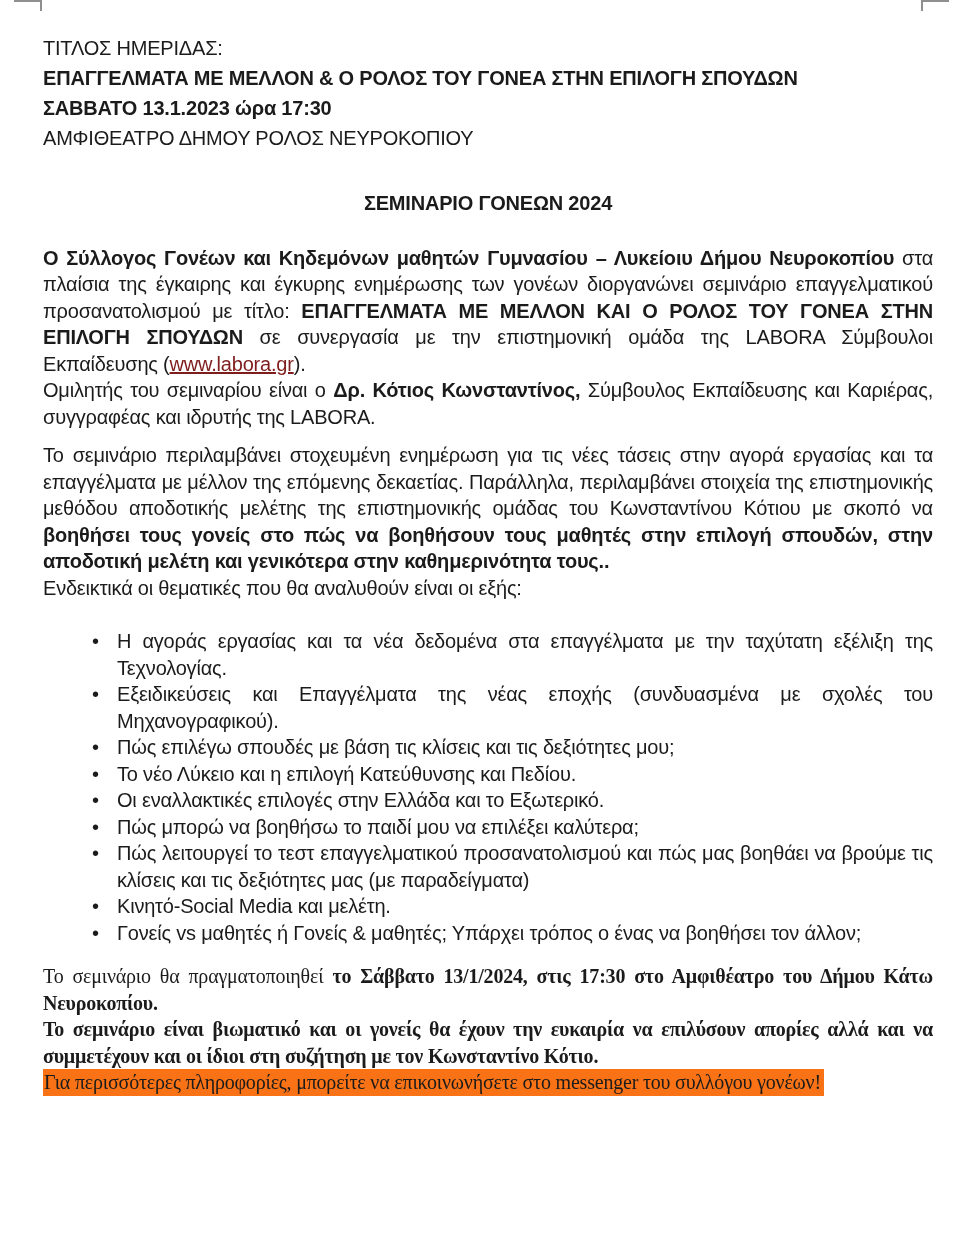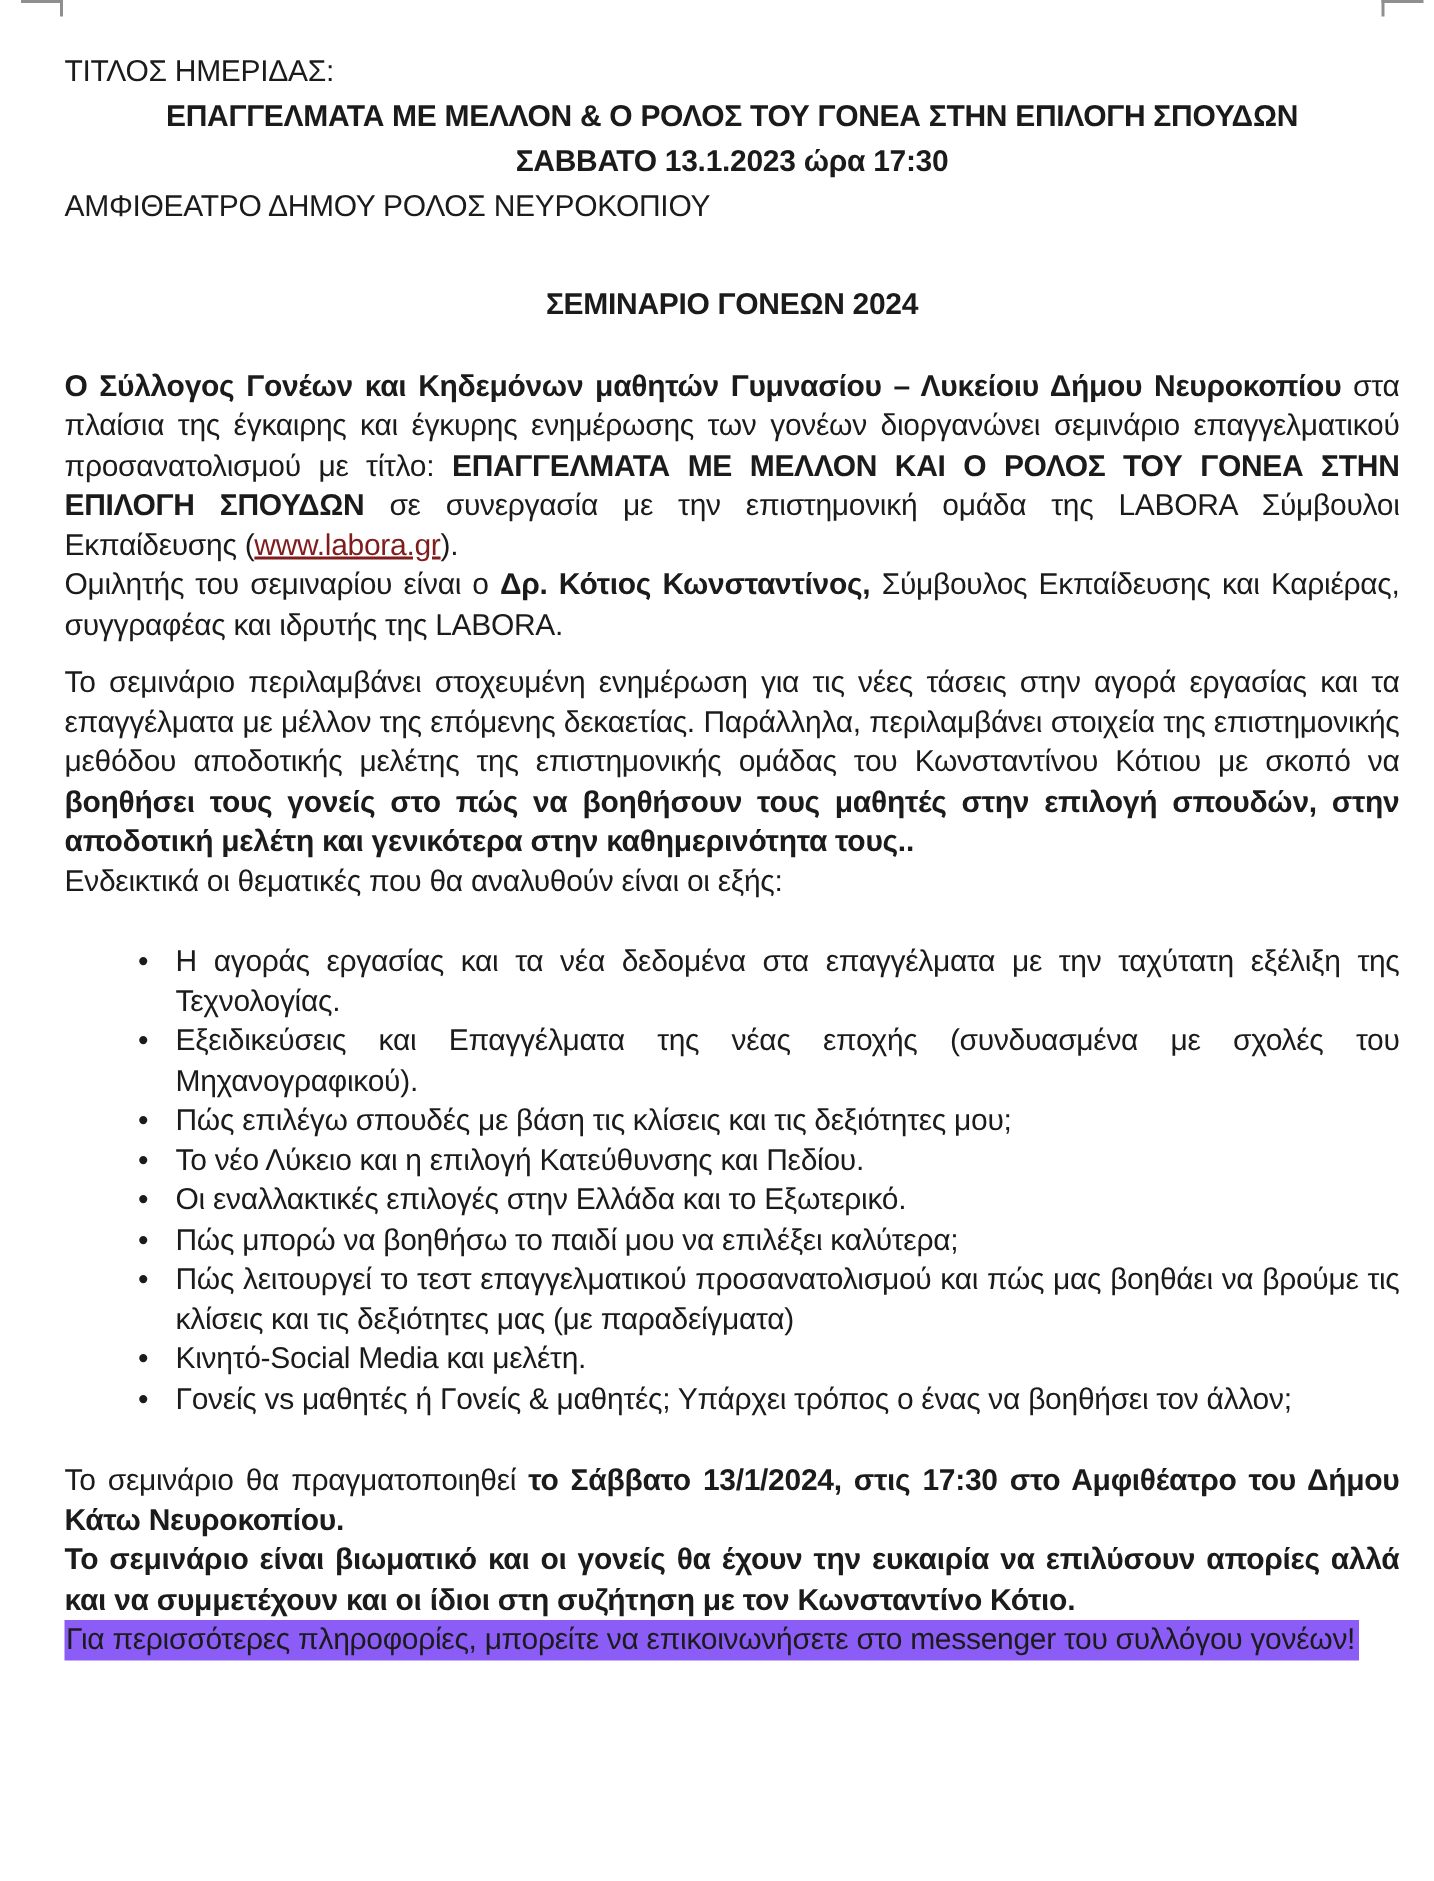--- a/index.html
+++ b/index.html
@@ -33,21 +33,21 @@
     left: 921px;
     border-top: 2px solid #8f8f8f;
     border-left: 2px solid #8f8f8f;
   }
   .page {
     padding: 33px 23px 0 43px;
   }
   .doc-header {
     line-height: 30px;
   }
-  .bold { font-weight: bold; text-align: center; }
+  .bold { font-weight: bold; }
   .seminar-title {
     margin-top: 37px;
     text-align: center;
     font-weight: bold;
     font-size: 20px;
   }
   p.body-para {
     margin: 0;
     text-align: justify;
   }
@@ -63,28 +63,28 @@
     position: relative;
     padding-left: 74px;
     text-align: justify;
   }
   ul.topics-list li::before {
     content: "\2022";
     position: absolute;
     left: 49px;
     top: 0;
   }
-  .closing-block { margin-top: 28px; }
+  .closing-block { margin-top: 17px; font-family: Liberation Serif, serif; }
   a.doc-link {
     color: #7f1d1d;
     text-decoration: underline;
     cursor: pointer;
   }
   mark.hl {
-    background: #8b5cf6;
+    background: #f97316;
     color: inherit;
     padding: 2px 3px 3px 1px;
     box-decoration-break: clone;
     -webkit-box-decoration-break: clone;
   }
 </style>
 </head>
 <body>
 
 <div class="corner-mark left"></div>

